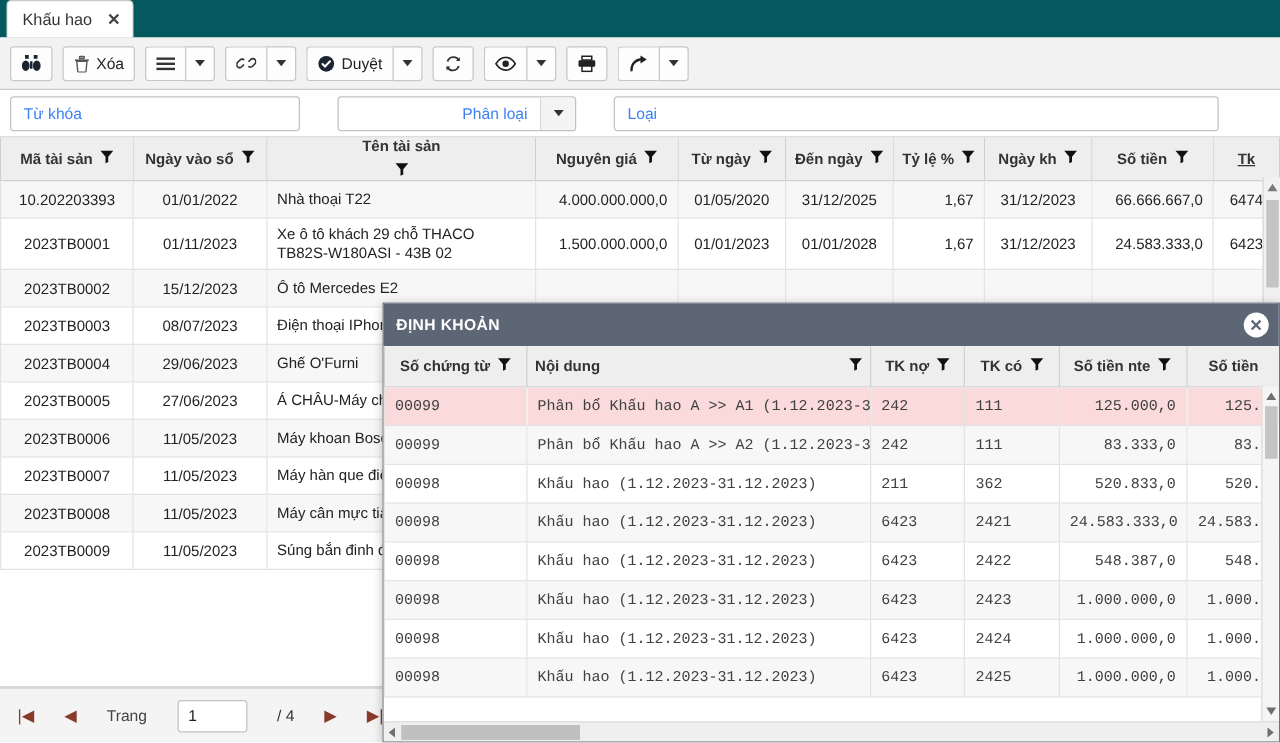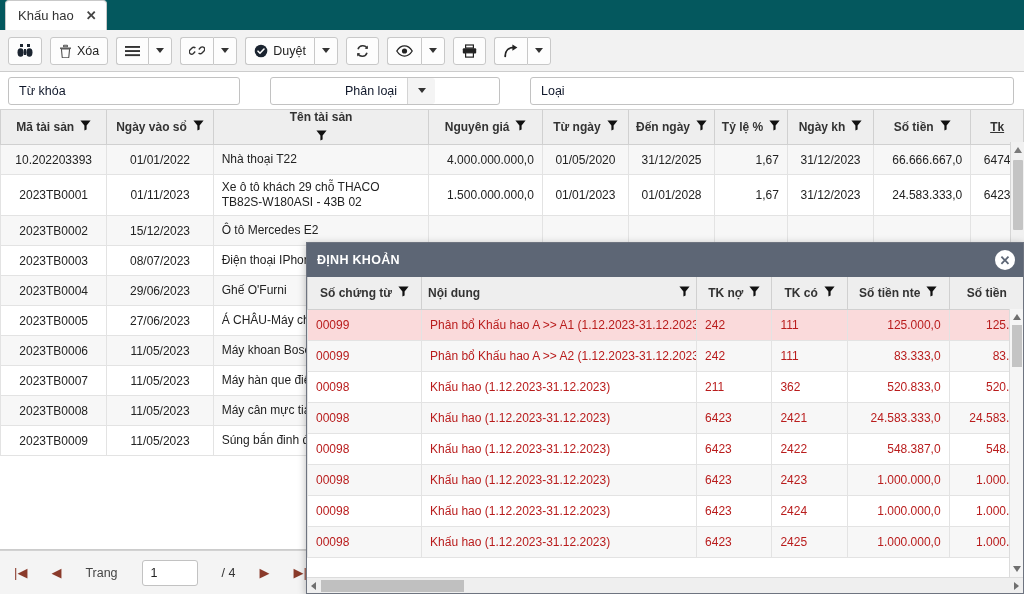--- a/index.html
+++ b/index.html
@@ -94,23 +94,23 @@
   .fld {
     height: 28px;
     border: 1px solid #c2c2c2;
     border-radius: 3px;
     background: #fff;
     display: flex;
     align-items: center;
     color: #444;
     font-size: 12.5px;
   }
-  .fld .txt { padding: 0 10px; color:#0f172a; }
+  .fld .txt { padding: 0 10px; color:#3b82f6; }
   .fld.kw { width: 232px; }
-  .fld.cls { width: 230px; justify-content: center; padding-right:0; }
+  .fld.cls { width: 191px; justify-content: flex-end; padding-right:0; }
   .fld.loai { width: 484px; }
   .dd-arrow {
     width: 28px; height: 26px;
     border-left: 1px solid #d4d4d4;
     background: #f4f4f4;
     display:flex;align-items:center;justify-content:center;
     border-top-right-radius:3px;border-bottom-right-radius:3px;
   }
 
   
@@ -212,22 +212,22 @@
     border: 1px solid #d0d0d0;
     border-top: none;
     height: 32px;
     font-size: 12px; font-weight: bold; color:#333;
     padding: 0 6px; white-space: nowrap;
   }
   table.mgrid th .thin { display:flex;align-items:center;justify-content:center;gap:6px;width:100%; }
   table.mgrid th.wide .thin { justify-content:space-between; }
   table.mgrid td {
     border: 1px solid #e3e3e3; border-top:none;
-    height: 31px; font-size: 12px; padding: 3px 8px; color:#b91c1c;
-    overflow:hidden; white-space: nowrap;
+    height: 31px; font-size: 12px; padding: 3px 8px; color:#404040;
+    overflow:hidden; white-space: nowrap; font-family: Liberation Mono, monospace;
   }
   .mvscroll {
     position:absolute; top:32px; right:0; width:14px; bottom:0;
     background:#f5f5f5; border-left:1px solid #dcdcdc;
   }
   .mvscroll .thumb { position:absolute; top:16px; left:2px; width:10px; height:42px; background:#c4c4c4;}
   .mvscroll .arrU { position:absolute; top:5px; left:3px; width:0;height:0;border-left:4px solid transparent;border-right:4px solid transparent;border-bottom:6px solid #6f6f6f;}
   .mvscroll .arrD { position:absolute; bottom:5px; left:3px; width:0;height:0;border-left:4px solid transparent;border-right:4px solid transparent;border-top:6px solid #6f6f6f;}
   .mhscroll {
     height: 16px; background:#efefef; border-top:1px solid #dcdcdc;

